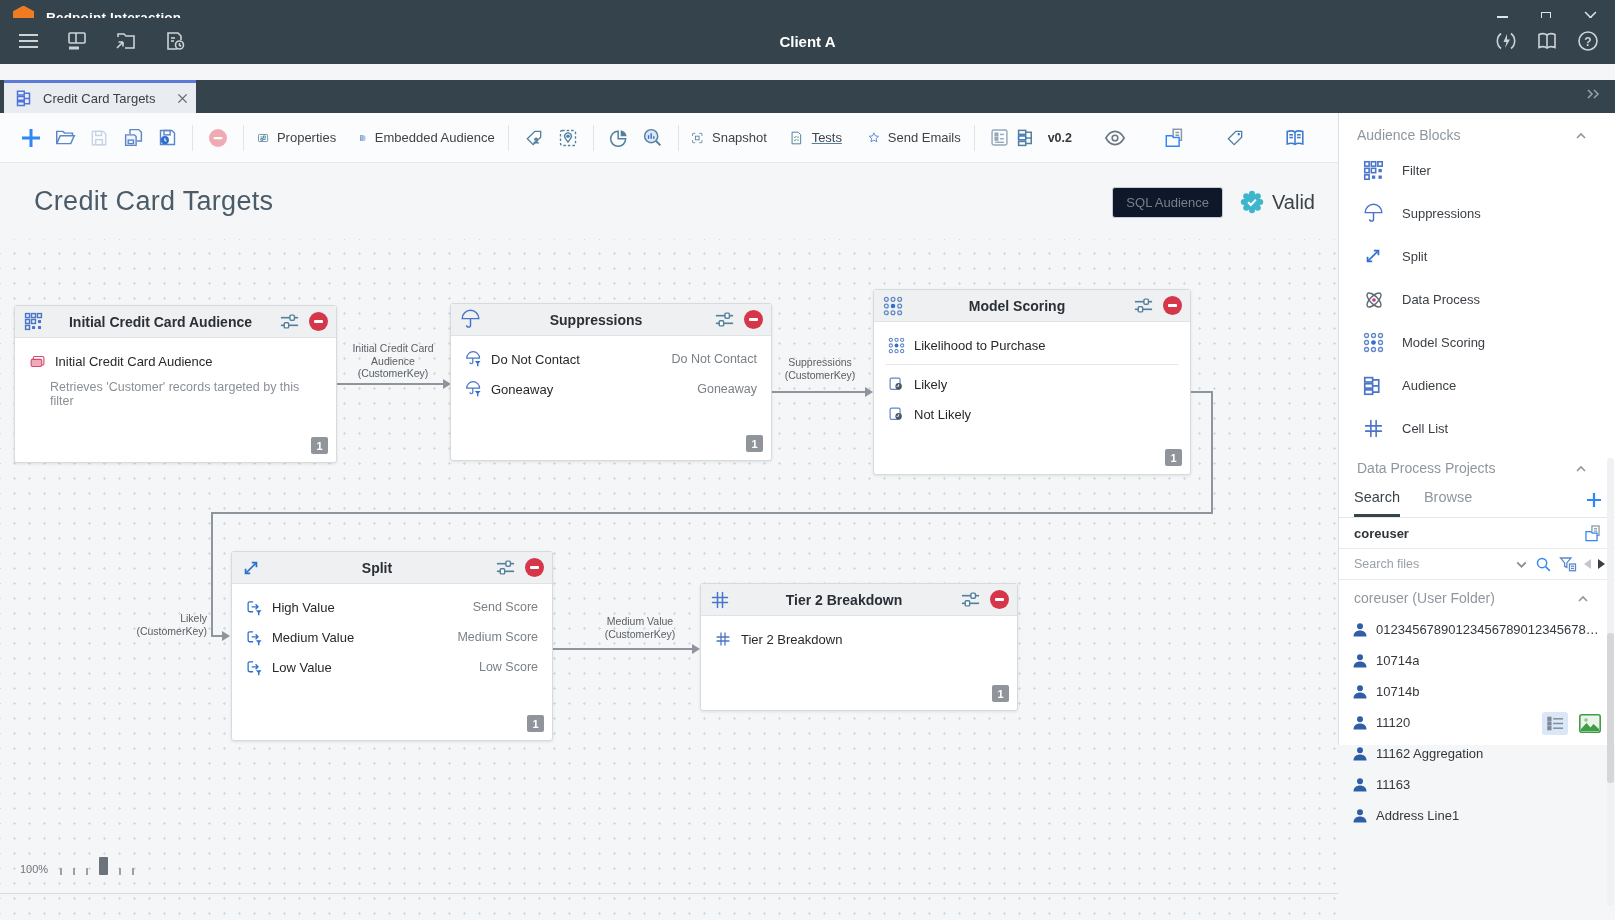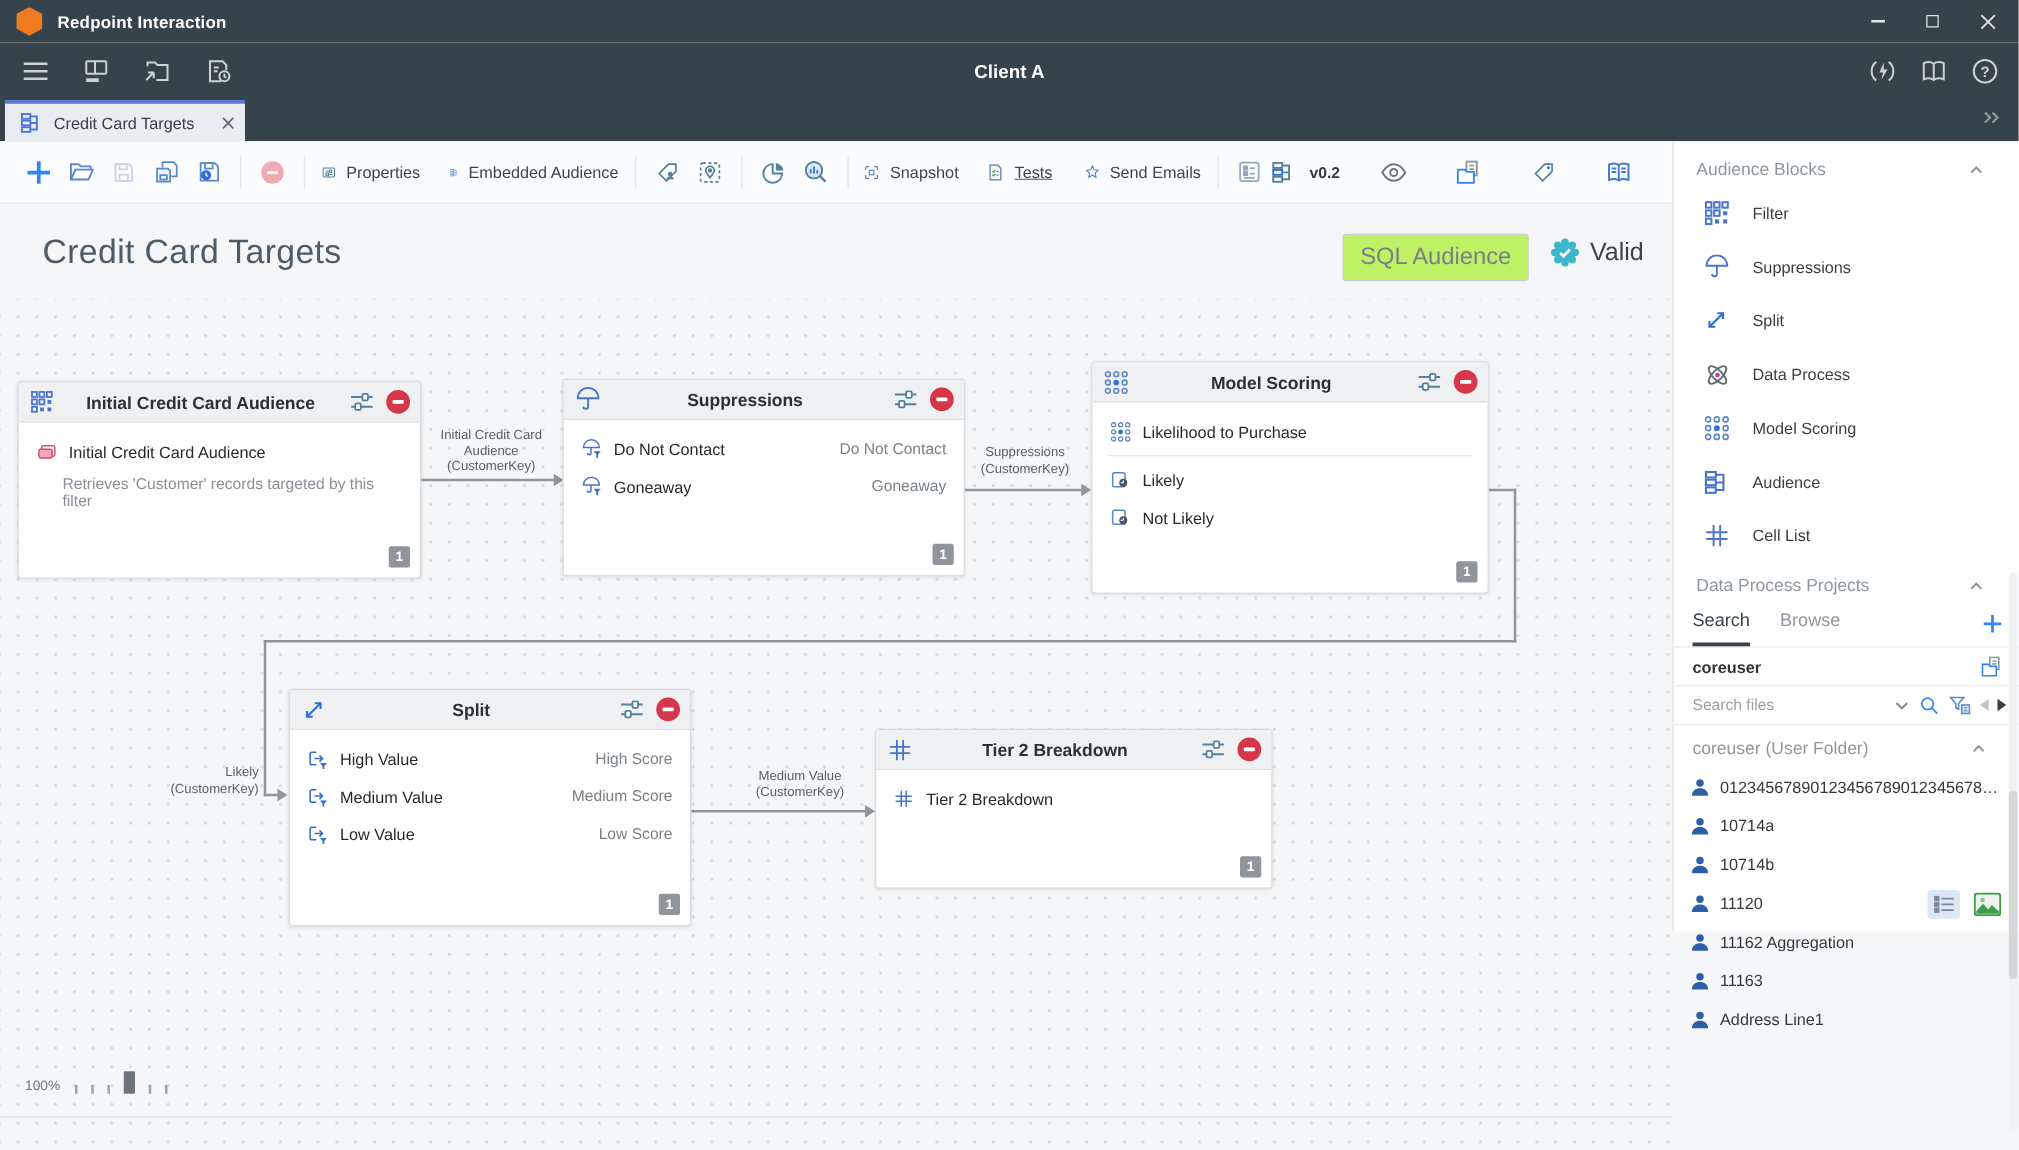--- a/index.html
+++ b/index.html
@@ -8,21 +8,21 @@
 
   
   .titlebar { position:absolute; left:0; top:0; width:1615px; height:34px; background:#35444c; display:flex; align-items:center; }
   .logo-hex { width:21px; height:23px; margin-left:13px; background:#f07c21; clip-path:polygon(50% 0,100% 25%,100% 75%,50% 100%,0 75%,0 25%); }
   .app-title { color:#fff; font-size:13.5px; font-weight:bold; margin-left:12px; letter-spacing:.2px; }
   .win-controls { margin-left:auto; display:flex; align-items:center; gap:26px; margin-right:16px; }
   .win-btn { width:18px; height:18px; display:flex; align-items:center; justify-content:center; color:#dfe4e7; cursor:default; }
   .min-glyph { width:11px; height:2px; background:#dfe4e7; }
   .max-glyph { width:10px; height:10px; border:1.5px solid #dfe4e7; }
 
-  .appbar { position:absolute; left:0; top:34px; width:1615px; height:46px; background:#35444c; display:flex; align-items:center; color:#ccd3d7; }
+  .appbar { position:absolute; left:0; top:18px; width:1615px; height:46px; background:#35444c; display:flex; align-items:center; color:#ccd3d7; }
   .appbar-left { display:flex; align-items:center; gap:17px; margin-left:12px; }
   .icon-btn { width:32px; height:32px; display:flex; align-items:center; justify-content:center; }
   .hamburger { display:flex; flex-direction:column; gap:4px; }
   .hamburger span { width:19px; height:2px; background:#ccd3d7; display:block; }
   .client-name { position:absolute; left:0; right:0; text-align:center; color:#fff; font-weight:bold; font-size:15px; }
   .appbar-right { margin-left:auto; display:flex; align-items:center; gap:9px; margin-right:11px; z-index:2; }
 
   .tabbar { position:absolute; left:0; top:80px; width:1615px; height:33px; background:#35444c; }
   .tab { position:absolute; left:4px; top:0; width:192px; height:33px; background:#e9ecf1; border-top:3px solid #5c7bd9; display:flex; align-items:center; padding:0 8px 0 12px; }
   .tab-label { font-size:13px; color:#3b4045; margin-left:9px; flex:1; }
@@ -35,21 +35,21 @@
   .tb-sep { width:1px; height:26px; background:#e2e4e7; margin:0 8px; }
   .tb-right { margin-left:auto; display:flex; align-items:center; gap:26px; margin-right:26px; }
   .version-label { font-size:12.5px; font-weight:bold; color:#33383d; margin-left:4px; }
   .steel { color:#54809c; }
   .gray-ic { color:#6b7680; }
   .blue-ic { color:#4a7bc8; }
 
   
   .page-header { position:absolute; left:0; top:163px; width:1338px; height:76px; background:#f4f6f7; }
   .page-title { position:absolute; left:34px; top:23px; font-size:27px; color:#4b5b68; letter-spacing:.3px; }
-  .sql-badge { position:absolute; right:115px; top:24px; border:1px solid #c9cdd1; border-radius:3px; padding:7px 13px; font-size:19px; color:#787f86; background:#bef264; }
+  .sql-badge { position:absolute; right:115px; top:24px; border:1px solid #c9cdd1; border-radius:3px; padding:7px 13px; font-size:13px; color:#787f86; background:#0f172a; }
   .valid-wrap { position:absolute; right:23px; top:27px; display:flex; align-items:center; gap:8px; }
   .valid-label { font-size:20px; color:#3c4247; }
 
   
   .canvas { position:absolute; left:0; top:239px; width:1338px; height:681px; background:#f4f6f7;
             background-image:radial-gradient(circle, #d6dadd 1px, transparent 1.3px); background-size:15px 15px; background-position:7px 7px; }
   .canvas-bottom-line { position:absolute; left:0; top:654px; width:1338px; height:1px; background:#d9dcdf; }
 
   .node { position:absolute; background:#fff; border:1px solid #d8dbde; border-radius:3px; box-shadow:0 1px 3px rgba(40,50,60,.10); }
   .node-header { height:32px; background:#eef0f2; border-bottom:1px solid #e0e3e6; display:flex; align-items:center; padding:0 8px 0 9px; position:relative; }
@@ -617,21 +617,21 @@
     <div class="node-body">
       <div class="node-row">
         <span class="row-ic">
           <svg width="17" height="17" viewBox="0 0 24 24">
               <path d="M10 4 H5 a2 2 0 0 0-2 2 v10 a2 2 0 0 0 2 2 h5" fill="none" stroke="#2f6fd0" stroke-width="1.8"></path>
               <path d="M8 11 h9 M13.5 7.5 L17 11 l-3.5 3.5" fill="none" stroke="#2f6fd0" stroke-width="1.8"></path>
               <path d="M14 16 h8 l-3 3.5 v3.5 h-2 v-3.5 z" fill="#2f6fd0"></path>
             </svg>
         </span>
         <span class="row-left">High Value</span>
-        <span class="row-right">High Score</span>
+        <span class="row-right">Send Score</span>
       </div>
       <div class="node-row">
         <span class="row-ic">
           <svg width="17" height="17" viewBox="0 0 24 24">
               <path d="M10 4 H5 a2 2 0 0 0-2 2 v10 a2 2 0 0 0 2 2 h5" fill="none" stroke="#2f6fd0" stroke-width="1.8"></path>
               <path d="M8 11 h9 M13.5 7.5 L17 11 l-3.5 3.5" fill="none" stroke="#2f6fd0" stroke-width="1.8"></path>
               <path d="M14 16 h8 l-3 3.5 v3.5 h-2 v-3.5 z" fill="#2f6fd0"></path>
             </svg>
         </span>
         <span class="row-left">Medium Value</span>

